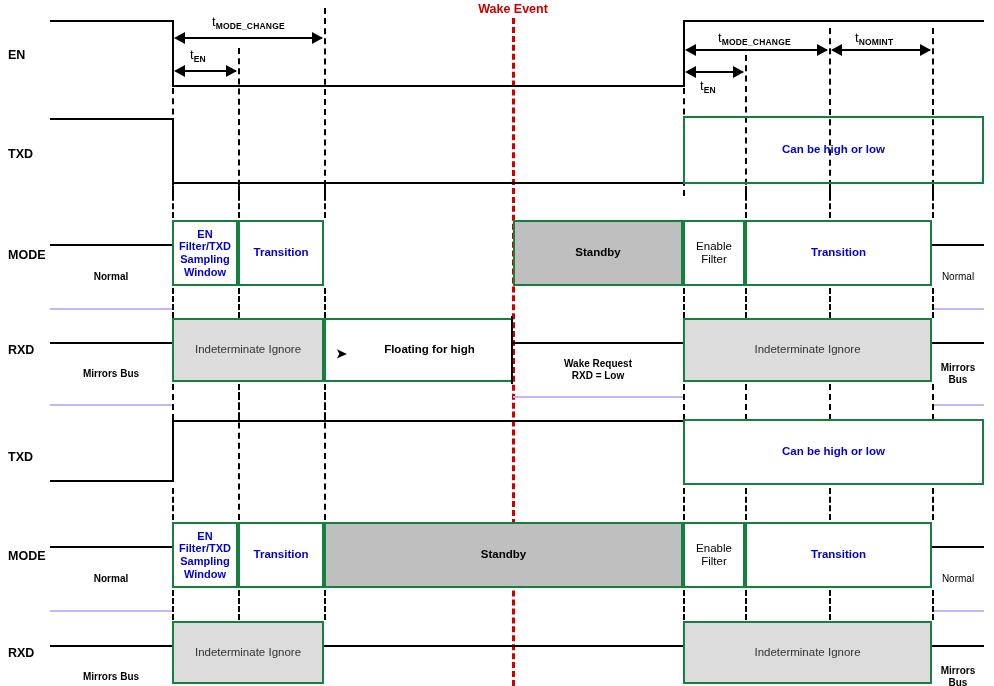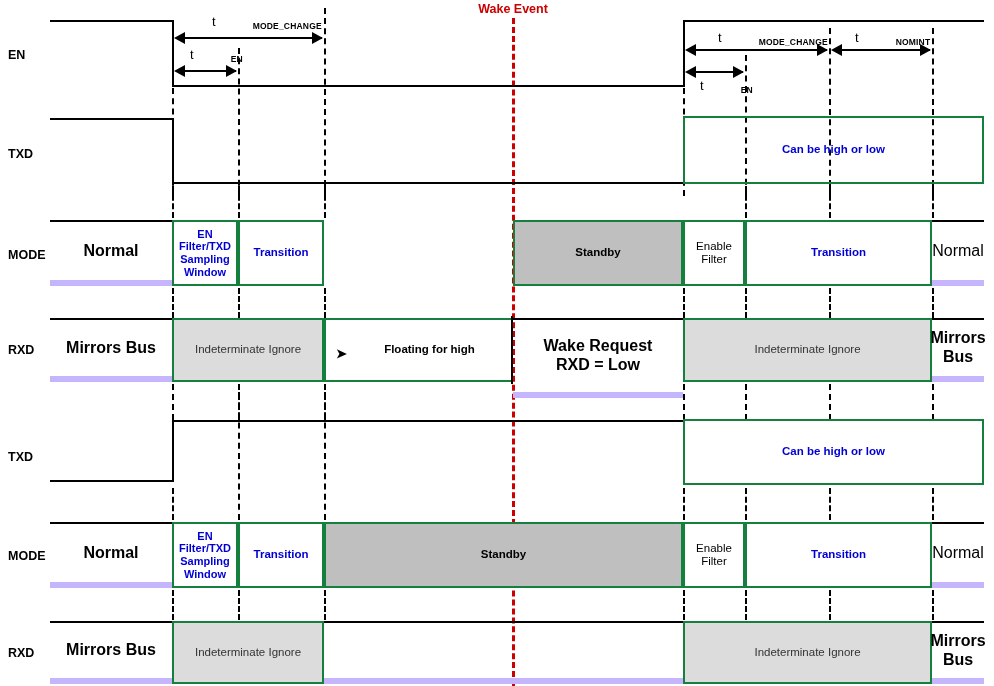--- a/index.html
+++ b/index.html
@@ -18,33 +18,33 @@
 
   .box{position:absolute;box-sizing:border-box;border:2px solid #15803d;
        display:flex;align-items:center;justify-content:center;text-align:center;
        font-size:11.5px;font-weight:bold;color:#000;line-height:1.15;}
   .box.blue{color:#0000d5;}
   .box.greydark{background:#bfbfbf;}
   .box.greylight{background:#dcdcdc;font-weight:normal;color:#333;}
 
   
   .band{position:absolute;box-sizing:border-box;border-top:2px solid #000;
-        border-bottom:6px solid #c4b5fd;display:flex;align-items:center;
-        justify-content:center;text-align:center;font-size:16px;
-        font-weight:bold;color:#000;line-height:1.18;}
+        border-bottom:2px solid #c4b5fd;display:flex;align-items:center;
+        justify-content:center;text-align:center;font-size:10px;
+        font-weight:bold;color:#000;line-height:1.18;margin-top:24px;}
 
   
   .arrow-row{position:absolute;height:2px;background:#000;}
   .arrow-head{position:absolute;width:0;height:0;
               border-top:6px solid transparent;border-bottom:6px solid transparent;}
   .ah-left{border-right:11px solid #000;}
   .ah-right{border-left:11px solid #000;}
   .tlabel{position:absolute;font-size:12px;color:#000;white-space:nowrap;
           font-family:"Liberation Sans", sans-serif;}
-  .tlabel sub{font-size:8.5px;font-weight:bold;letter-spacing:.2px;margin-left:37px;}
+  .tlabel sub{font-size:8.5px;font-weight:bold;letter-spacing:.2px;}
   .tlabel .base{font-size:13px;}
   .sleeparrow{position:absolute;font-size:13px;color:#000;line-height:1;}
 </style>
 </head>
 <body>
 
 <div id="root">
 
   <div class="wake-title" style="left:453px;top:2px;width:120px;">Wake Event</div>
   <div class="dash-red" style="left:512px;top:18px;height:668px;"></div>
@@ -154,21 +154,21 @@
   <div class="band" style="left:50px;top:318px;width:122px;height:64px;">
     <span>Mirrors Bus</span>
   </div>
   <div class="box greylight" style="left:172px;top:318px;width:152px;height:64px;">
     <span>Indeterminate Ignore</span>
   </div>
   <div class="box" style="left:324px;top:318px;width:189px;height:64px;">
     <span class="sleeparrow" style="position:absolute;left:10px;top:27px;">➤</span>
     <span style="padding-left:22px;">Floating for high</span>
   </div>
-  <div class="band" style="left:513px;top:318px;width:170px;height:80px;">
+  <div class="band" style="left:513px;top:318px;width:170px;height:56px;">
     <span>
       <span style="display:block;white-space:pre-line;">Wake Request<br>RXD = Low</span>
     </span>
   </div>
   <div class="box greylight" style="left:683px;top:318px;width:249px;height:64px;">
     <span>Indeterminate Ignore</span>
   </div>
   <div class="band" style="left:932px;top:318px;width:52px;height:64px;">
     <span style="display:block;white-space:pre-line;">Mirrors<br>Bus</span>
   </div>

